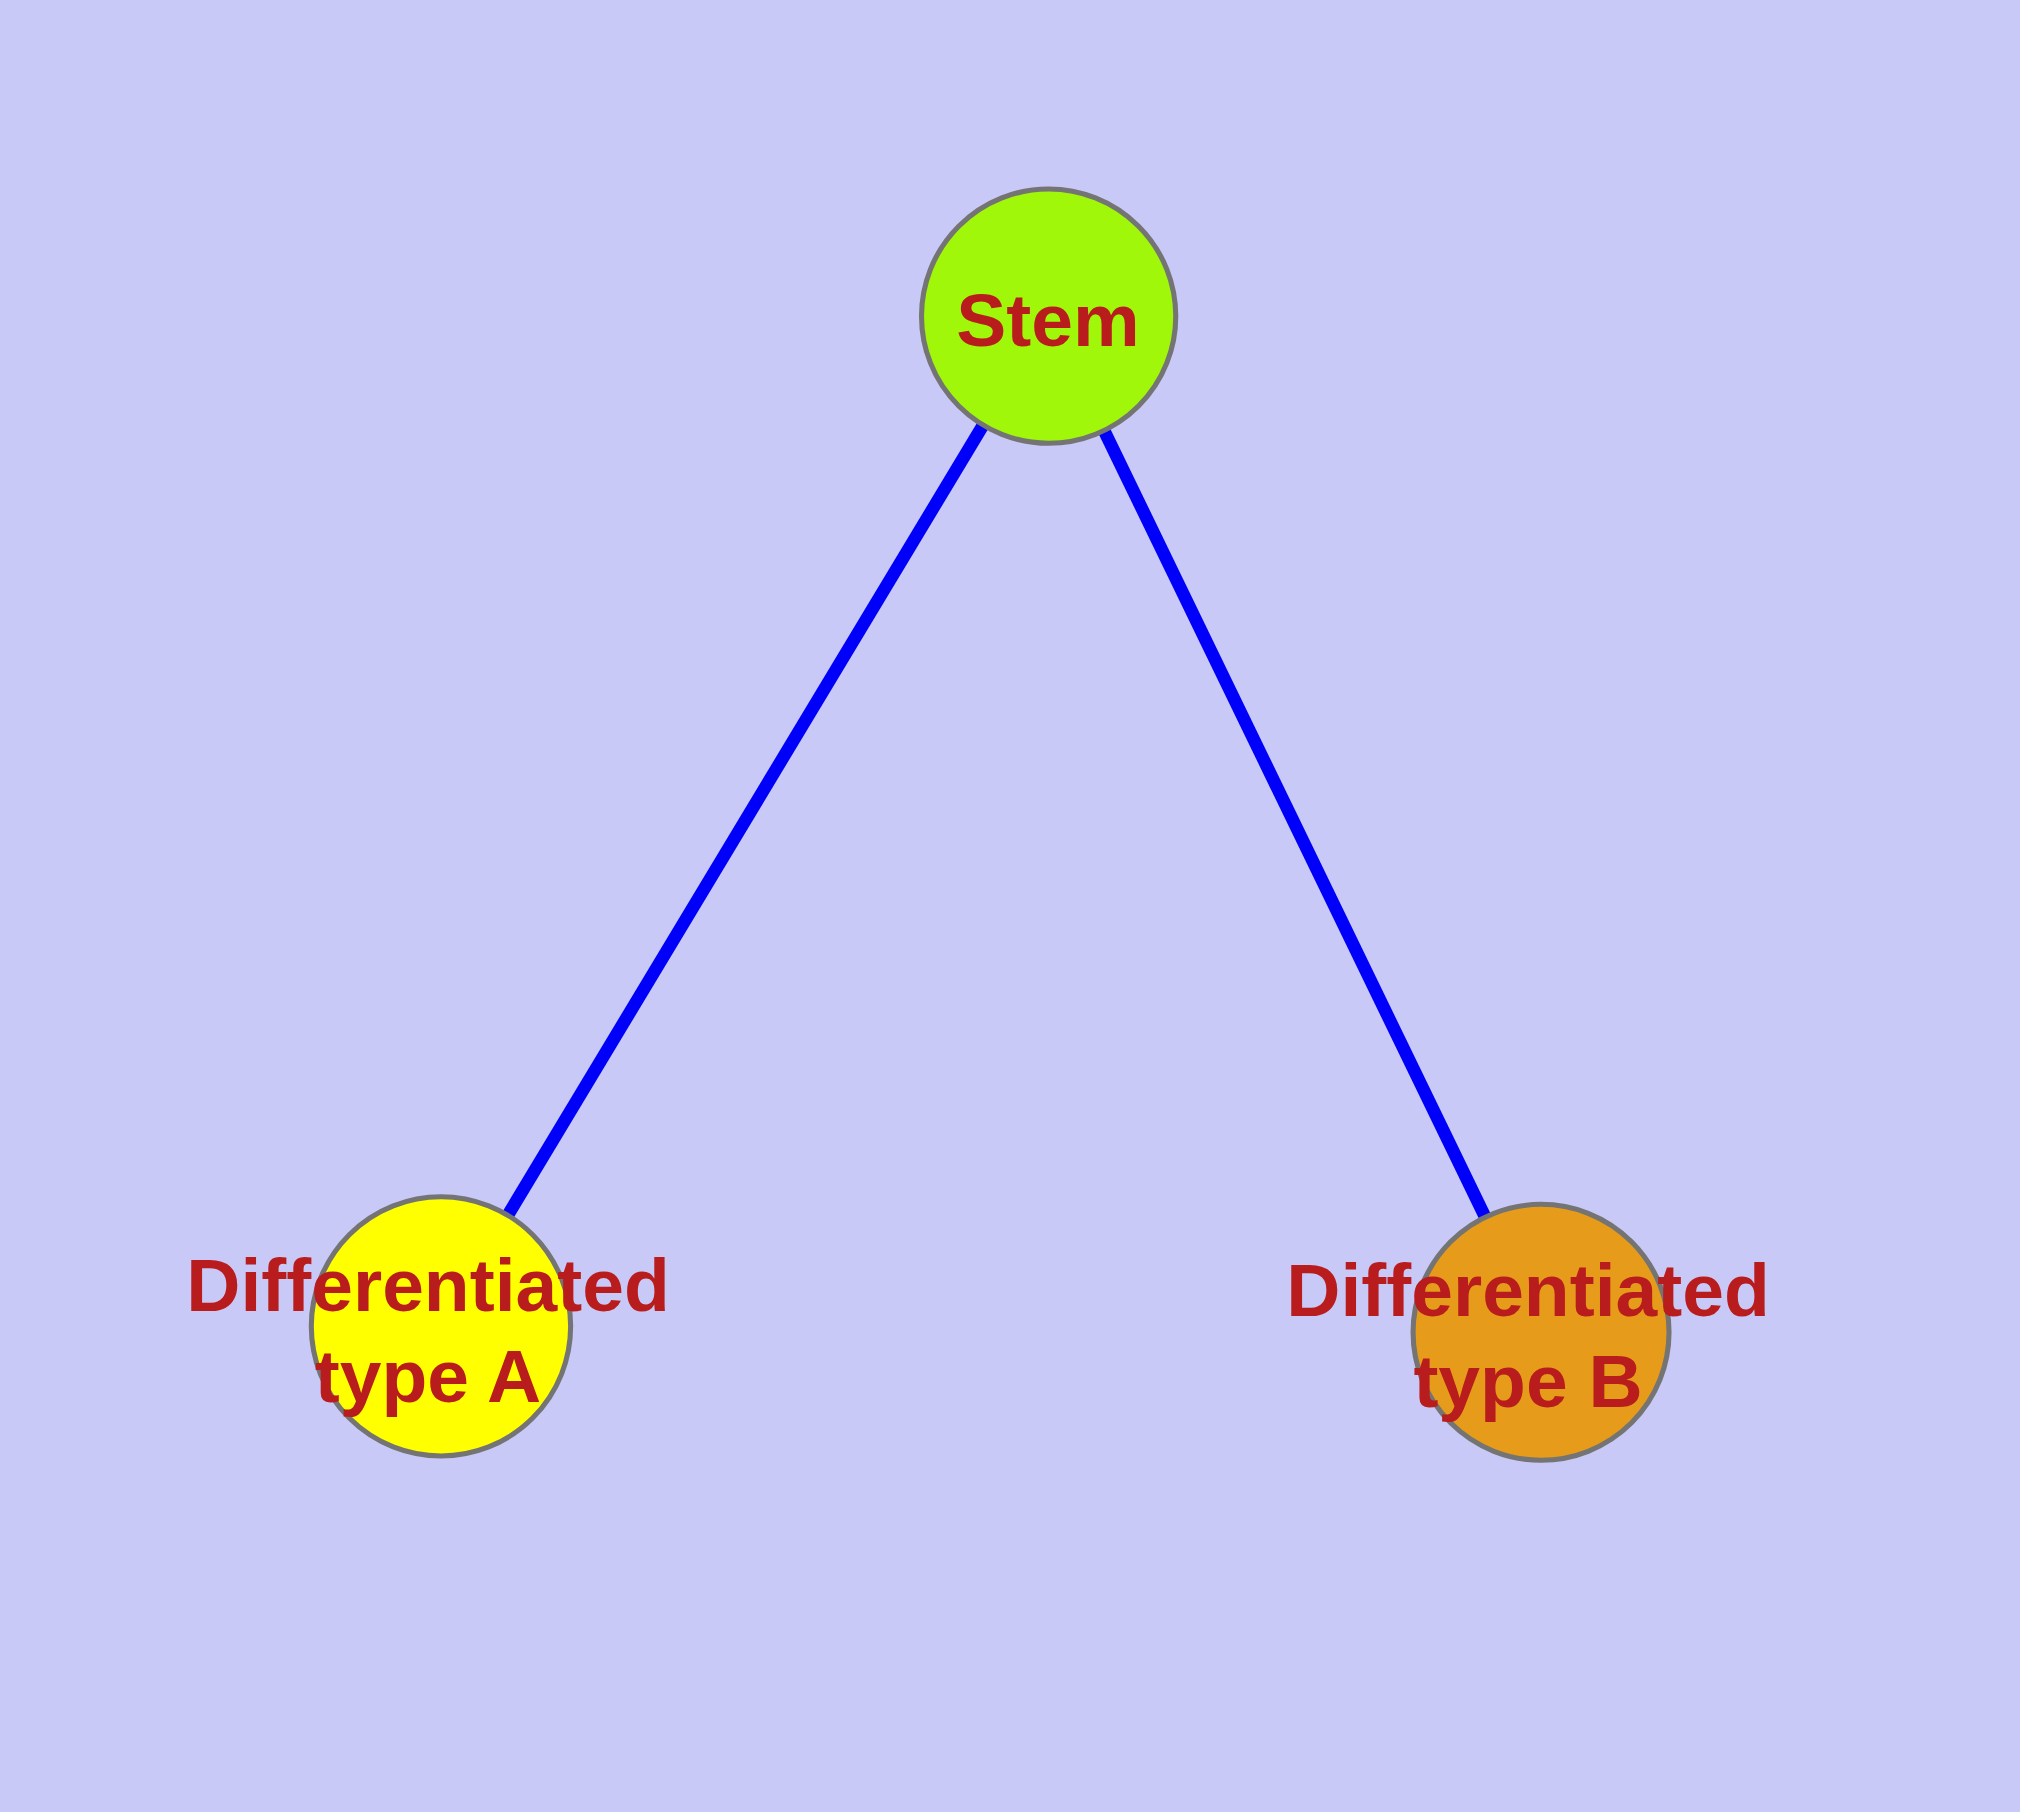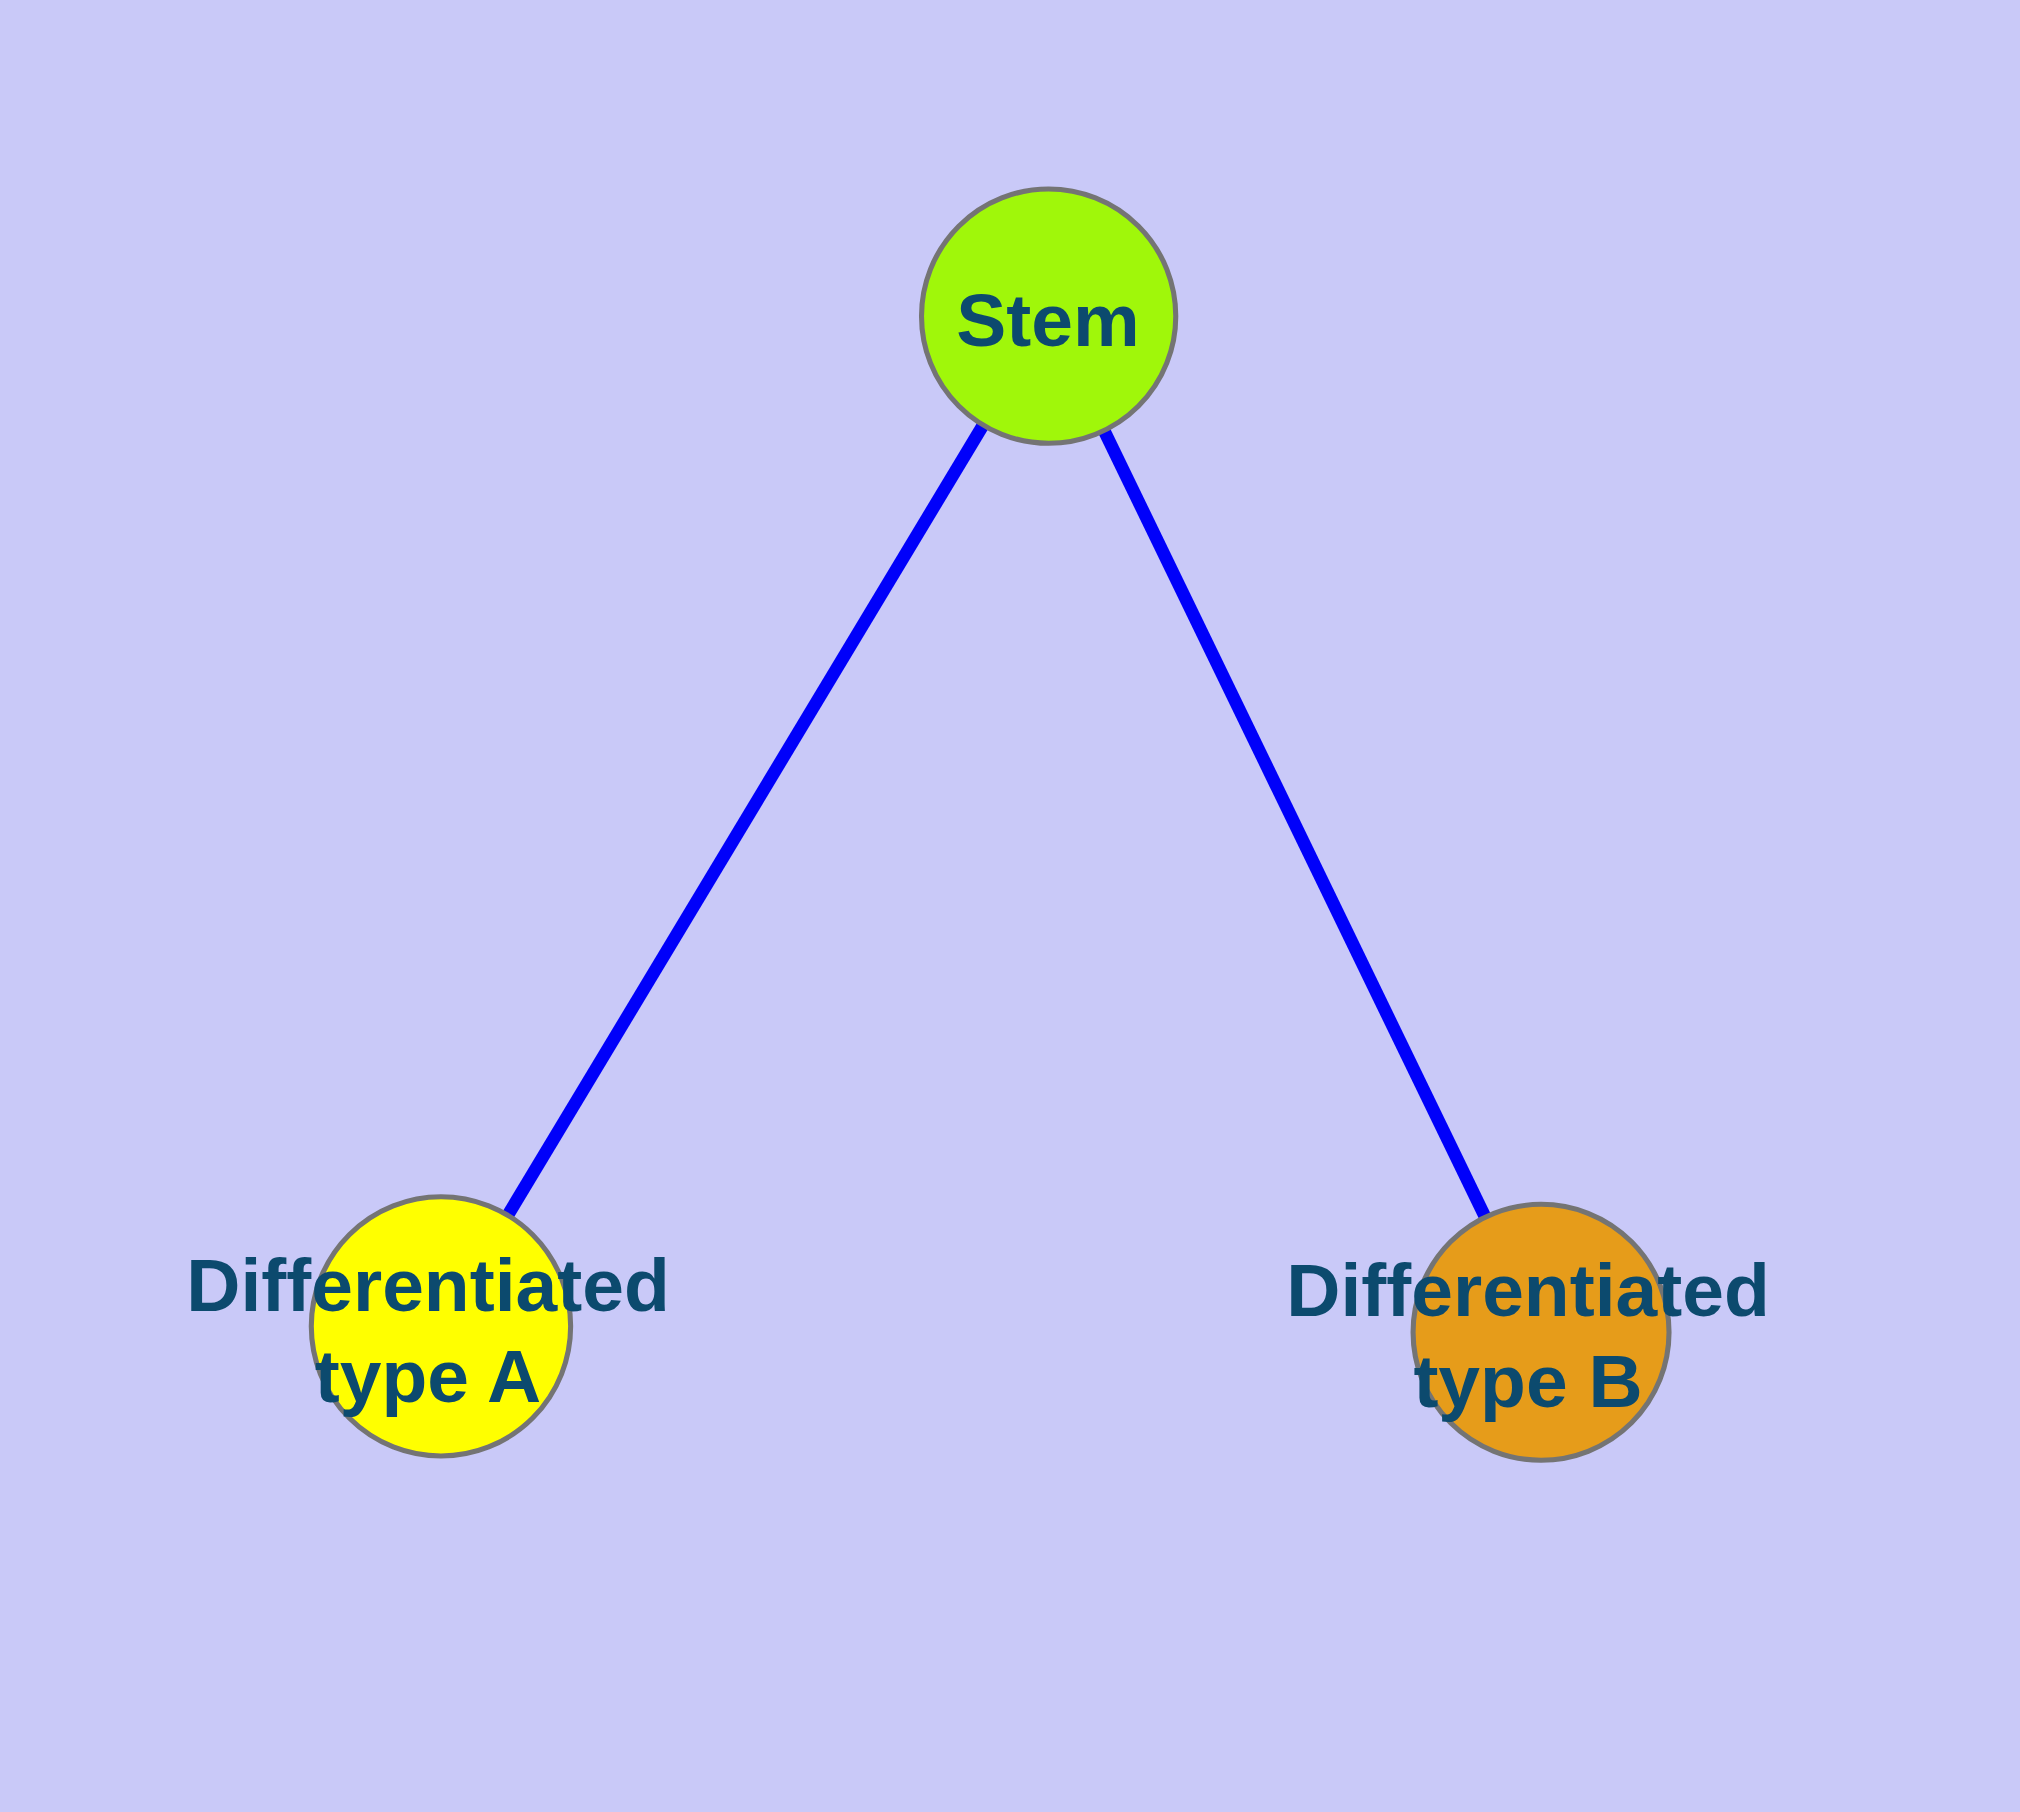--- a/index.html
+++ b/index.html
@@ -21,21 +21,21 @@
     height: 100%;
     display: block;
   }
   .node-label {
     position: absolute;
     transform: translate(-50%, -50%);
     font-family: "Liberation Sans", sans-serif;
     font-weight: 700;
     font-size: 75px;
     line-height: 91px;
-    color: #0c4a6e;
+    color: #b91c1c;
     text-align: center;
     white-space: pre-line;
     pointer-events: none;
   }
   .label-stem   { left: 1048px; top: 320px;  }
   .label-type-a { left: 428px;  top: 1331px; }
   .label-type-b { left: 1528px; top: 1336px; }
 </style>
 </head>
 <body>

